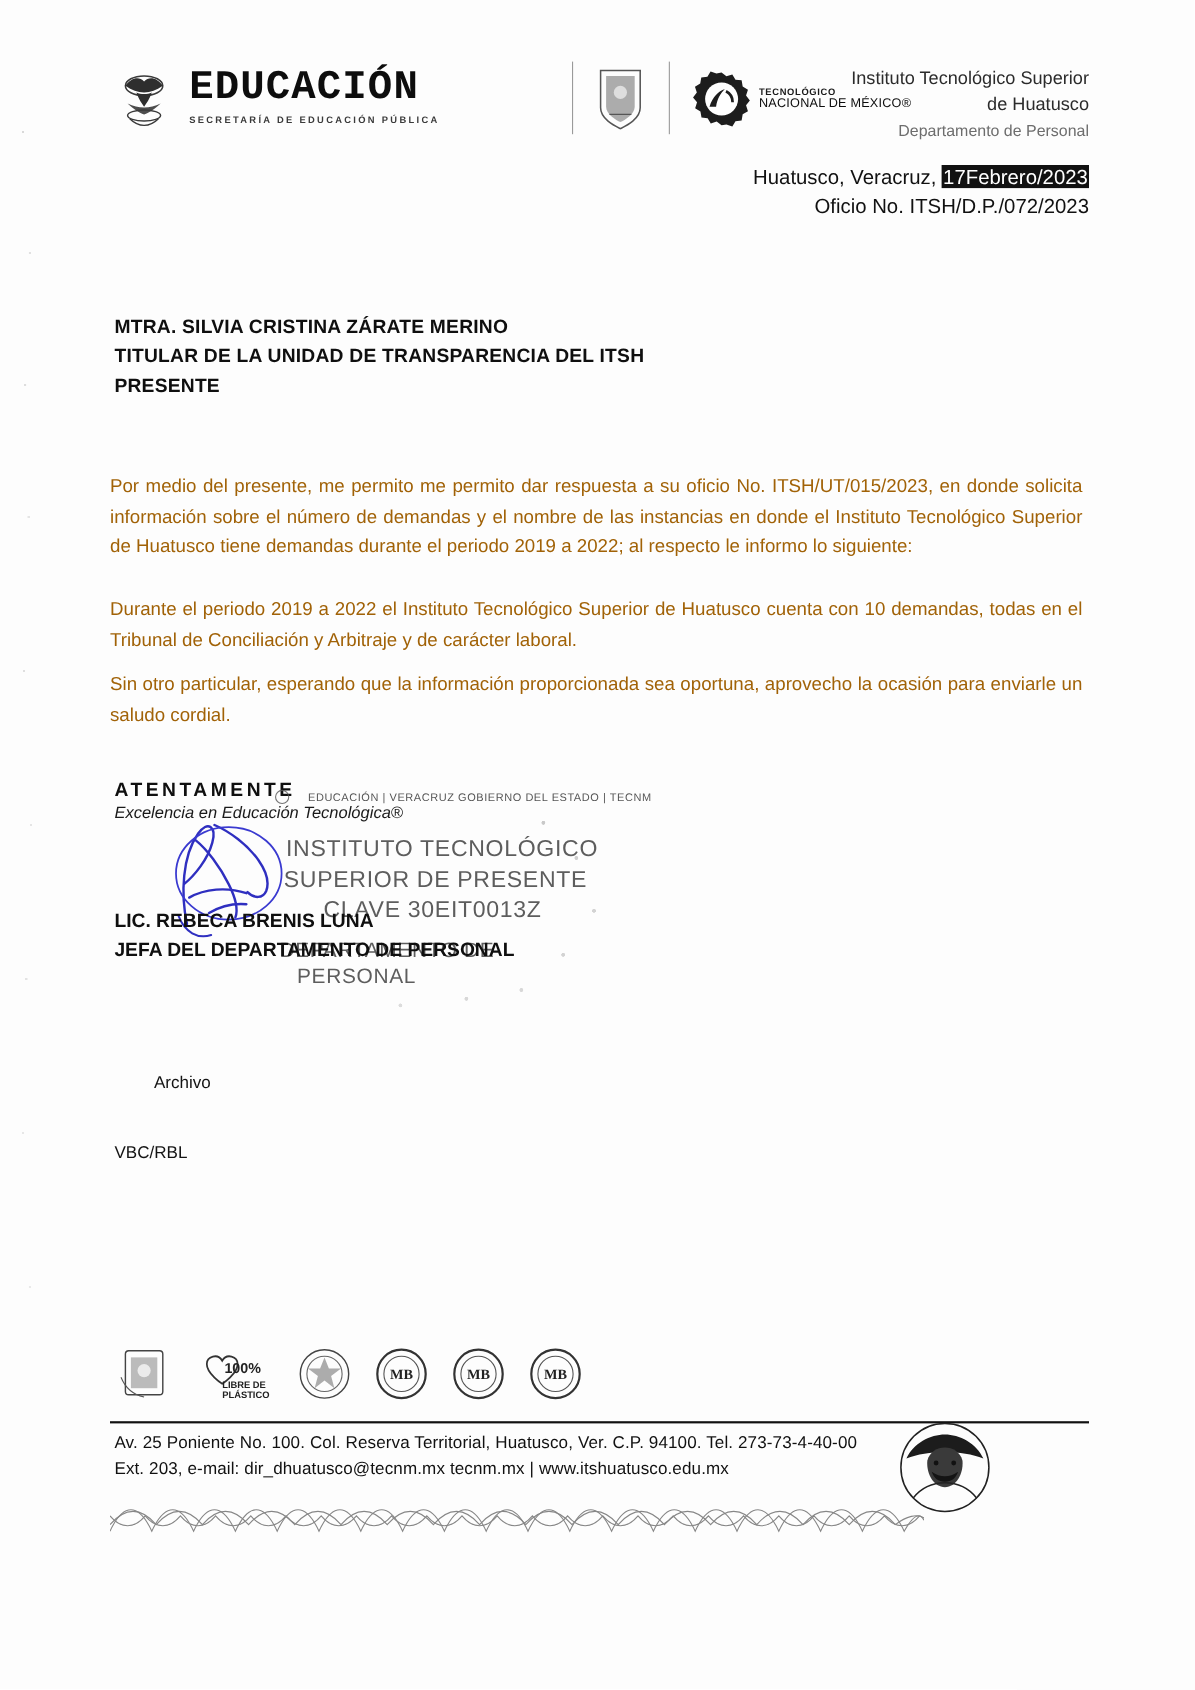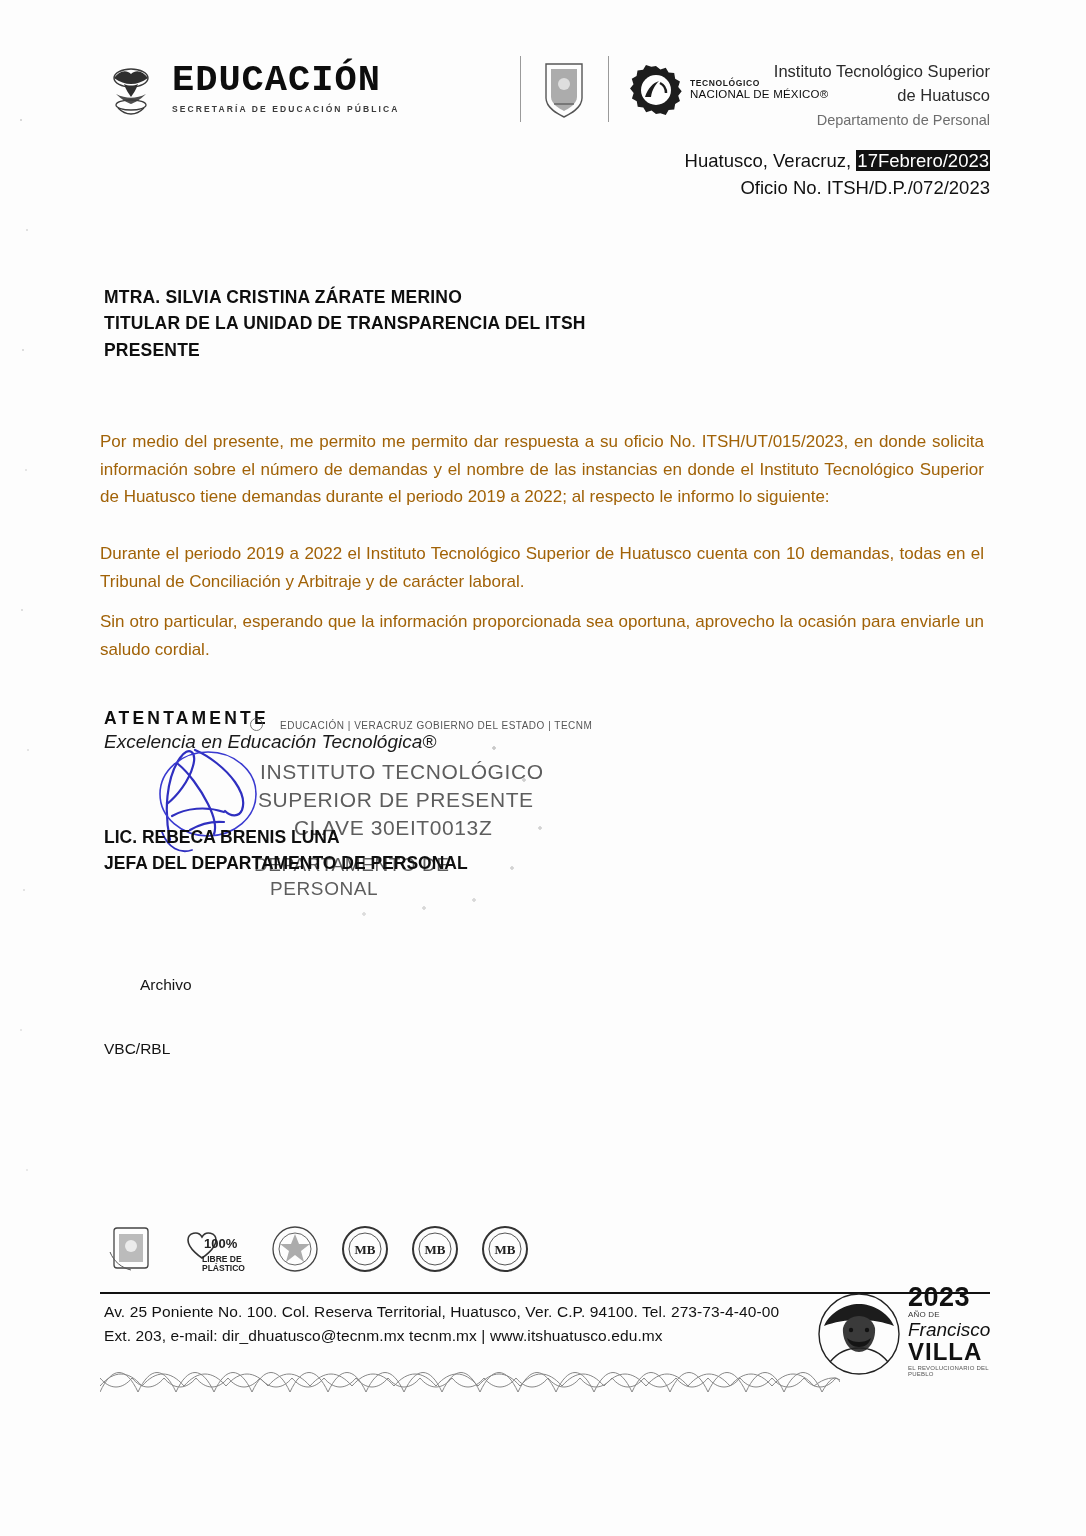--- a/index.html
+++ b/index.html
@@ -197,21 +197,21 @@
     top: 708px;
     font-weight: 700;
     font-size: 17.5px;
     letter-spacing: 3.2px;
     color: #0f0f0f;
   }
   .lema {
     position: absolute;
     left: 104px;
     top: 731px;
-    font-size: 19px;
+    font-size: 15px;
     font-style: italic;
     color: #1a1a1a;
   }
   .signer {
     position: absolute;
     left: 104px;
     top: 824px;
     font-weight: 700;
     font-size: 17.5px;
     line-height: 1.5;
@@ -544,27 +544,20 @@
       <svg viewBox="0 0 86 92" width="86" height="92">
         <ellipse cx="43" cy="50" rx="40" ry="40" fill="none" stroke="#222" stroke-width="1.4"></ellipse>
         <path d="M8 42c6-14 22-22 35-22s29 8 35 22c-10-4-22-6-35-6s-25 2-35 6z" fill="#1c1c1c"></path>
         <path d="M27 44c2-8 9-12 16-12s14 4 16 12c1 12-6 24-16 24s-17-12-16-24z" fill="#3a3a3a"></path>
         <path d="M31 54c4 3 8 4 12 4s8-1 12-4c-2 6-6 9-12 9s-10-3-12-9z" fill="#141414"></path>
         <circle cx="35" cy="46" r="2.2" fill="#111"></circle>
         <circle cx="51" cy="46" r="2.2" fill="#111"></circle>
         <path d="M14 78c8-10 18-14 29-14s21 4 29 14" fill="none" stroke="#222" stroke-width="1.4"></path>
       </svg>
     </div>
-    <div class="villa-text">
-      <div class="yr">2023</div>
-      <div class="sm">AÑO DE</div>
-      <div class="nm">Francisco</div>
-      <div class="ln">VILLA</div>
-      <div class="tiny">EL REVOLUCIONARIO DEL PUEBLO</div>
-    </div>
   </div>
 
   <div class="footer-pattern">
     <svg viewBox="0 0 740 34" width="740" height="34" preserveAspectRatio="none">
       <g stroke="#333" stroke-width="1" fill="none" opacity=".75">
         <path d="M0 30 C12 4, 26 4, 38 30 C50 4, 64 4, 76 30 C88 4, 102 4, 114 30 C126 4, 140 4, 152 30 C164 4, 178 4, 190 30 C202 4, 216 4, 228 30 C240 4, 254 4, 266 30 C278 4, 292 4, 304 30 C316 4, 330 4, 342 30 C354 4, 368 4, 380 30 C392 4, 406 4, 418 30 C430 4, 444 4, 456 30 C468 4, 482 4, 494 30 C506 4, 520 4, 532 30 C544 4, 558 4, 570 30 C582 4, 596 4, 608 30 C620 4, 634 4, 646 30 C658 4, 672 4, 684 30 C696 4, 710 4, 722 30 C730 16, 736 12, 740 20"></path>
         <path d="M0 24 C14 8, 28 8, 42 24 C56 8, 70 8, 84 24 C98 8, 112 8, 126 24 C140 8, 154 8, 168 24 C182 8, 196 8, 210 24 C224 8, 238 8, 252 24 C266 8, 280 8, 294 24 C308 8, 322 8, 336 24 C350 8, 364 8, 378 24 C392 8, 406 8, 420 24 C434 8, 448 8, 462 24 C476 8, 490 8, 504 24 C518 8, 532 8, 546 24 C560 8, 574 8, 588 24 C602 8, 616 8, 630 24 C644 8, 658 8, 672 24 C686 8, 700 8, 714 24 C724 16, 734 14, 740 18"></path>
         <path d="M0 16 C10 28, 22 28, 32 16 C42 28, 54 28, 64 16 C74 28, 86 28, 96 16 C106 28, 118 28, 128 16 C138 28, 150 28, 160 16 C170 28, 182 28, 192 16 C202 28, 214 28, 224 16 C234 28, 246 28, 256 16 C266 28, 278 28, 288 16 C298 28, 310 28, 320 16 C330 28, 342 28, 352 16 C362 28, 374 28, 384 16 C394 28, 406 28, 416 16 C426 28, 438 28, 448 16 C458 28, 470 28, 480 16 C490 28, 502 28, 512 16 C522 28, 534 28, 544 16 C554 28, 566 28, 576 16 C586 28, 598 28, 608 16 C618 28, 630 28, 640 16 C650 28, 662 28, 672 16 C682 28, 694 28, 704 16 C714 28, 726 28, 736 16"></path>
       </g>
     </svg>

